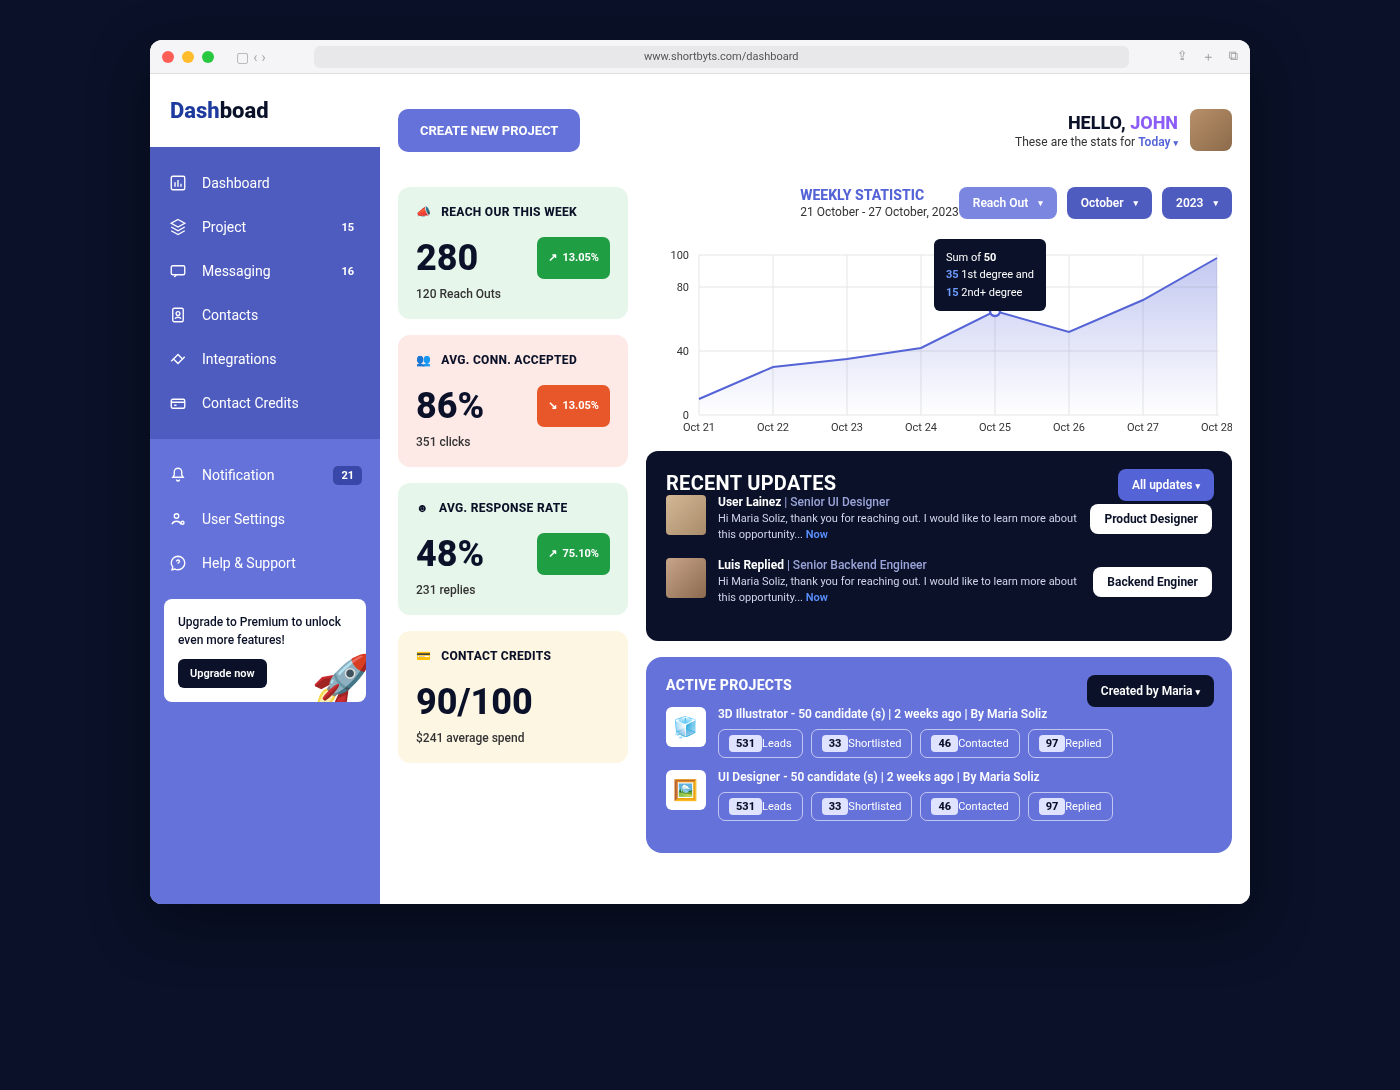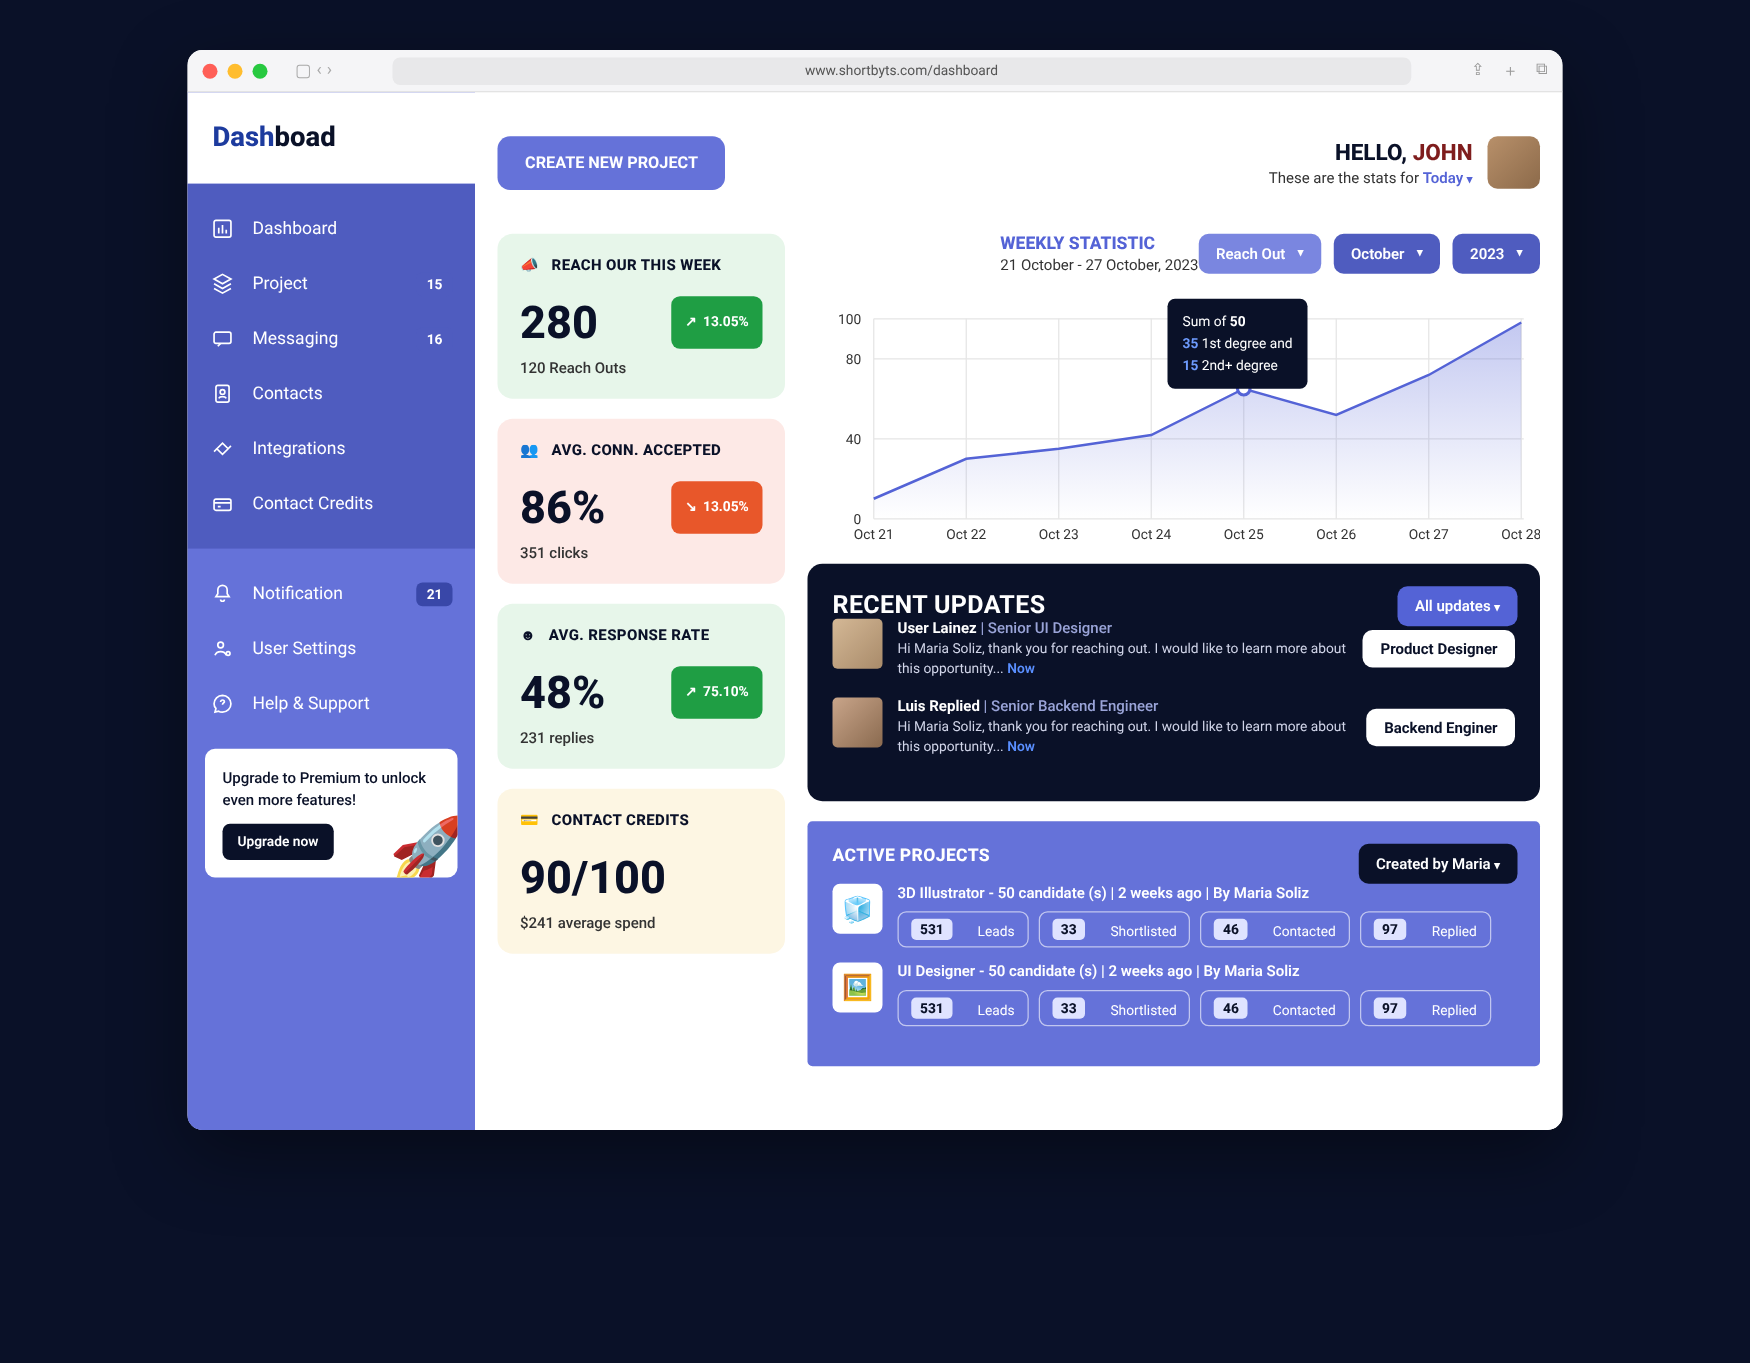--- a/index.html
+++ b/index.html
@@ -24,21 +24,21 @@
 .nav-section.bottom .ni .badge{background:#3947a8}
 .promo{background:#fff;margin:14px;border-radius:8px;padding:14px;position:relative;overflow:hidden}
 .promo p{font-size:12px;color:#0a1128;line-height:1.5;margin-bottom:10px;font-weight:500;position:relative;z-index:2}
 .promo button{background:#0a1128;color:#fff;border:none;padding:8px 12px;border-radius:6px;font-size:11px;font-weight:600;cursor:pointer;position:relative;z-index:2}
 .promo .rocket{position:absolute;right:-8px;bottom:-8px;font-size:50px;z-index:1}
 .main{flex:1;background:#fff;padding:18px;overflow-y:auto;display:grid;grid-template-columns:230px 1fr;gap:18px}
 .top{grid-column:1/3;display:flex;align-items:center;justify-content:space-between}
 .cnp{background:#6572d9;color:#fff;border:none;padding:14px 22px;border-radius:10px;font-weight:700;font-size:13px;cursor:pointer}
 .hello{text-align:right}
 .hello h2{font-size:18px;font-weight:800;color:#0a1128}
-.hello h2 .jn{color:#7f1d1d}
+.hello h2 .jn{color:#8b5cf6}
 .hello p{font-size:12px;color:#333;margin-top:2px}
 .hello p .t{color:#5463d6;font-weight:600}
 .hello-wrap{display:flex;align-items:center;gap:12px}
 .avatar{width:42px;height:42px;border-radius:8px;background:linear-gradient(135deg,#b8906a,#8c6a4a)}
 .stats-col{display:flex;flex-direction:column;gap:16px}
 .stat{border-radius:12px;padding:18px}
 .stat.green{background:#e7f6ea}
 .stat.pink{background:#fde9e6}
 .stat.cream{background:#fdf6e3}
 .stat .hdr{display:flex;align-items:center;gap:10px;font-weight:800;font-size:12px;color:#0a1128;letter-spacing:.3px;margin-bottom:18px}
@@ -62,29 +62,29 @@
 .updates h3{font-size:20px;font-weight:700;letter-spacing:.3px}
 .upbtn{position:absolute;top:18px;right:18px;background:#5463d6;color:#fff;border:none;padding:9px 14px;border-radius:8px;font-size:12px;font-weight:600;cursor:pointer}
 .update{display:flex;gap:12px;margin-bottom:14px}
 .uav{width:40px;height:40px;border-radius:4px;background:#ddd;flex-shrink:0}
 .ucontent{flex:1}
 .ucontent .nm{font-size:12px;font-weight:700}
 .ucontent .nm .role{color:#9aa4d8;font-weight:500}
 .ucontent .msg{font-size:11px;color:#d0d4e8;line-height:1.5;margin-top:2px}
 .ucontent .msg .now{color:#5a8fff;font-weight:600}
 .tag{background:#fff;color:#0a1128;padding:8px 14px;border-radius:8px;font-size:12px;font-weight:700;align-self:center;flex-shrink:0}
-.projects{background:#6572d9;border-radius:4px;padding:20px;color:#fff;position:relative}
+.projects{background:#6572d9;border-radius:16px;padding:20px;color:#fff;position:relative}
 .projects h3{font-size:14px;font-weight:800;margin-bottom:14px;letter-spacing:.3px}
 .projbtn{position:absolute;top:18px;right:18px;background:#0a1128;color:#fff;border:none;padding:9px 14px;border-radius:8px;font-size:12px;font-weight:600;cursor:pointer}
 .project{display:flex;gap:12px;margin-bottom:12px;align-items:flex-start}
 .pic{width:40px;height:40px;border-radius:6px;background:#fff;flex-shrink:0;display:flex;align-items:center;justify-content:center;font-size:20px}
 .pinfo{flex:1}
 .pinfo .pt{font-size:12px;font-weight:600;margin-bottom:8px}
 .pstats{display:flex;gap:8px;flex-wrap:wrap}
-.ps{background:transparent;border:1.5px solid rgba(255,255,255,.6);border-radius:7px;padding:5px 10px;font-size:11px;display:flex;align-items:flex-end;gap:20px}
+.ps{background:transparent;border:1.5px solid rgba(255,255,255,.6);border-radius:7px;padding:5px 10px;font-size:11px;display:flex;align-items:center;gap:0}
 .ps b{background:#dfe3ff;color:#0a1128;padding:2px 7px;border-radius:4px;font-weight:800}
 .chev{font-size:9px}
 svg.icon{width:18px;height:18px;stroke:#fff;fill:none;stroke-width:1.8}
 </style>
 </head>
 <body>
 
 <div class="window">
   <div class="titlebar">
     <div class="tc r"></div>

